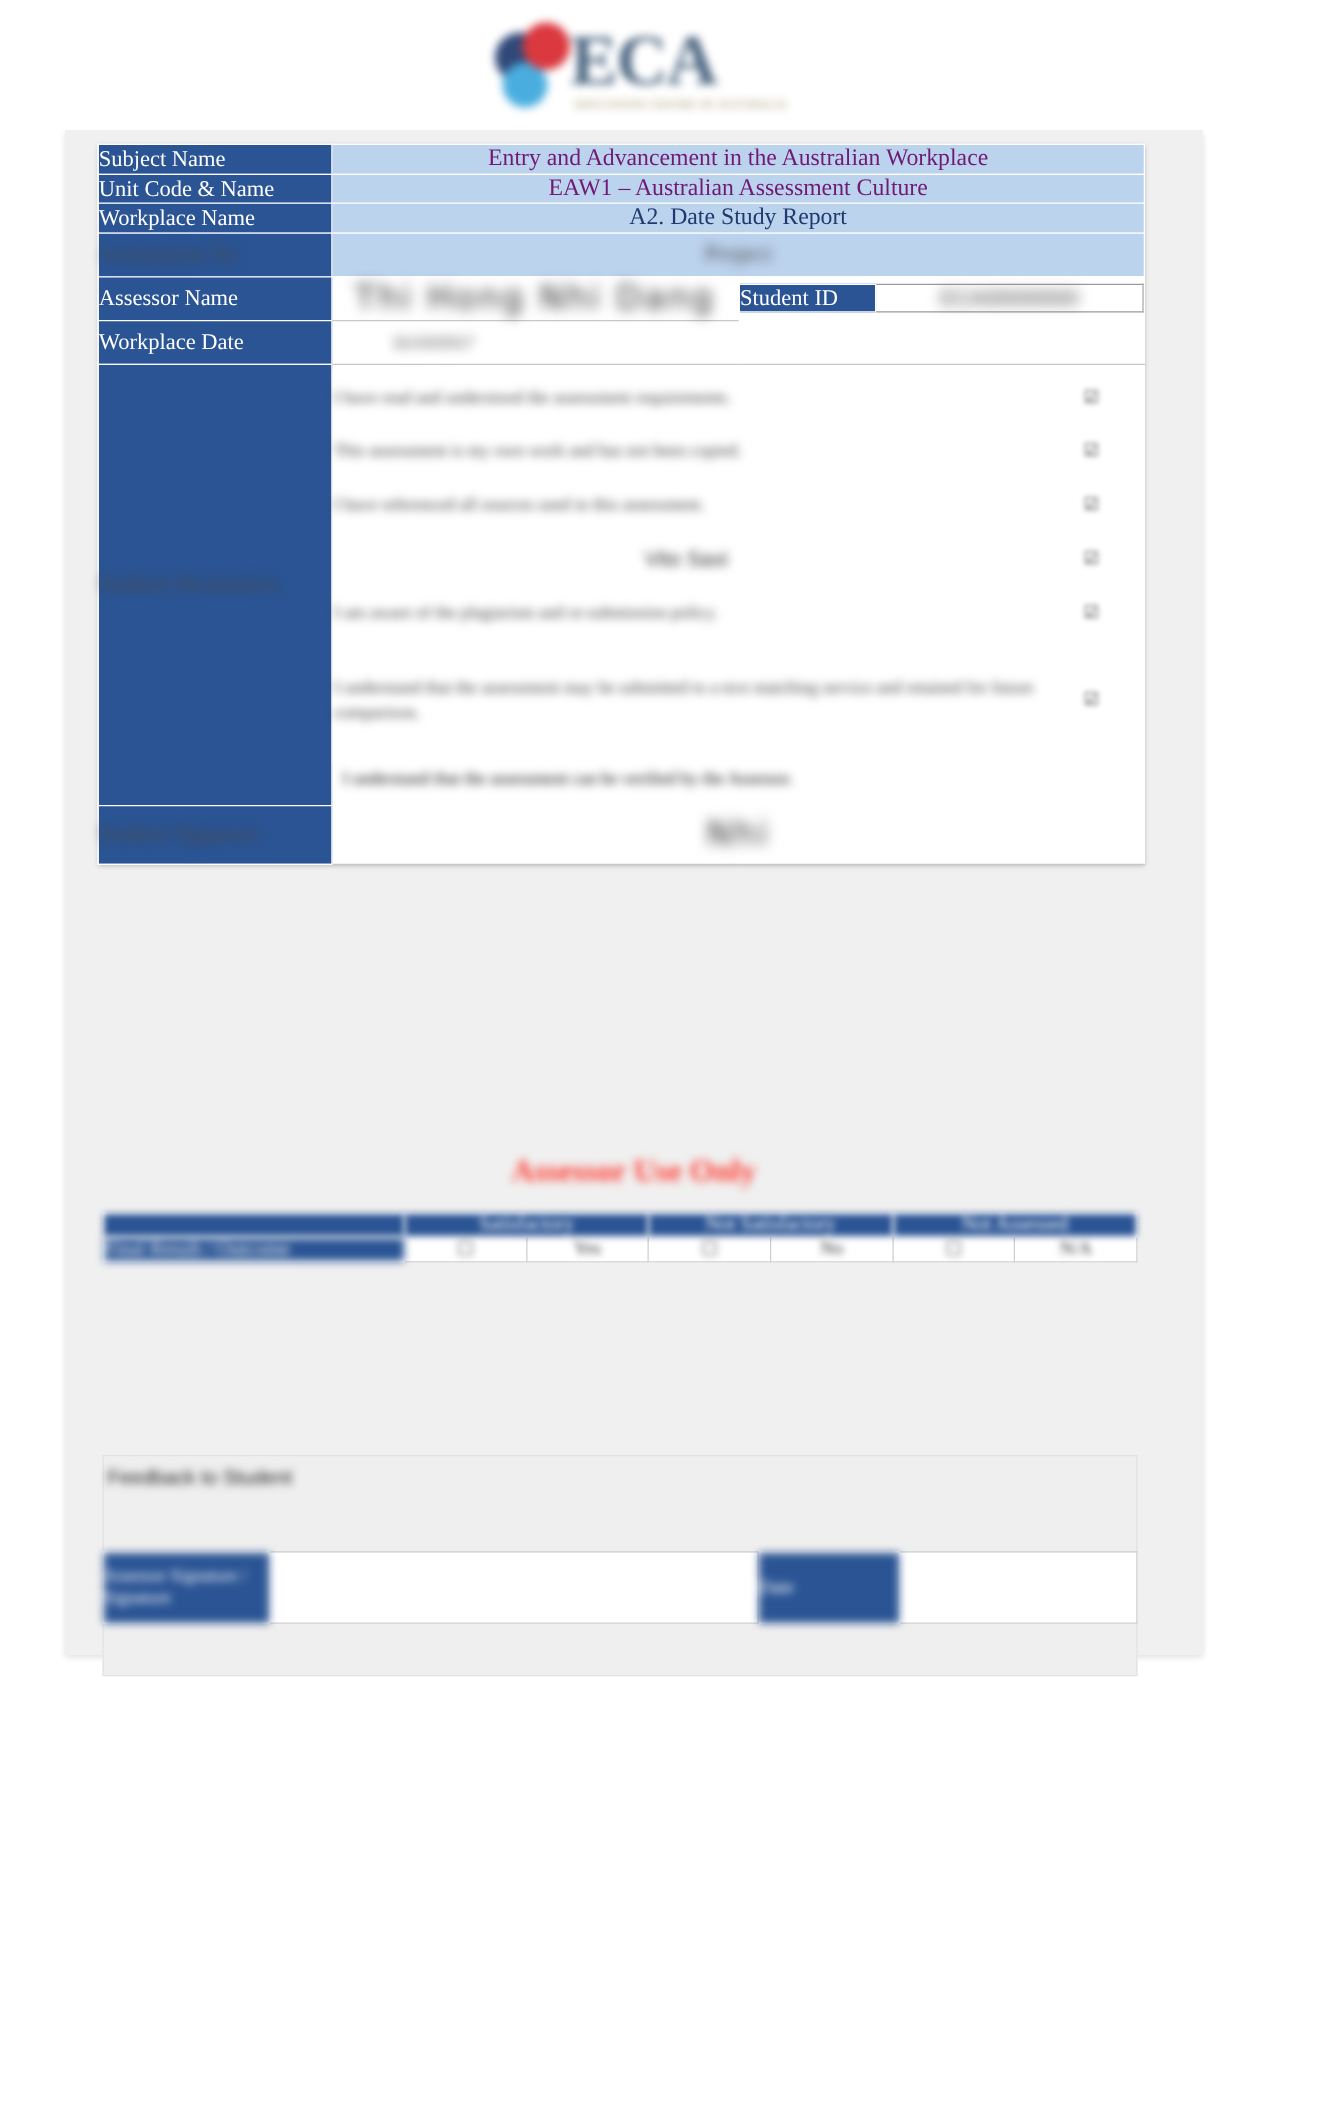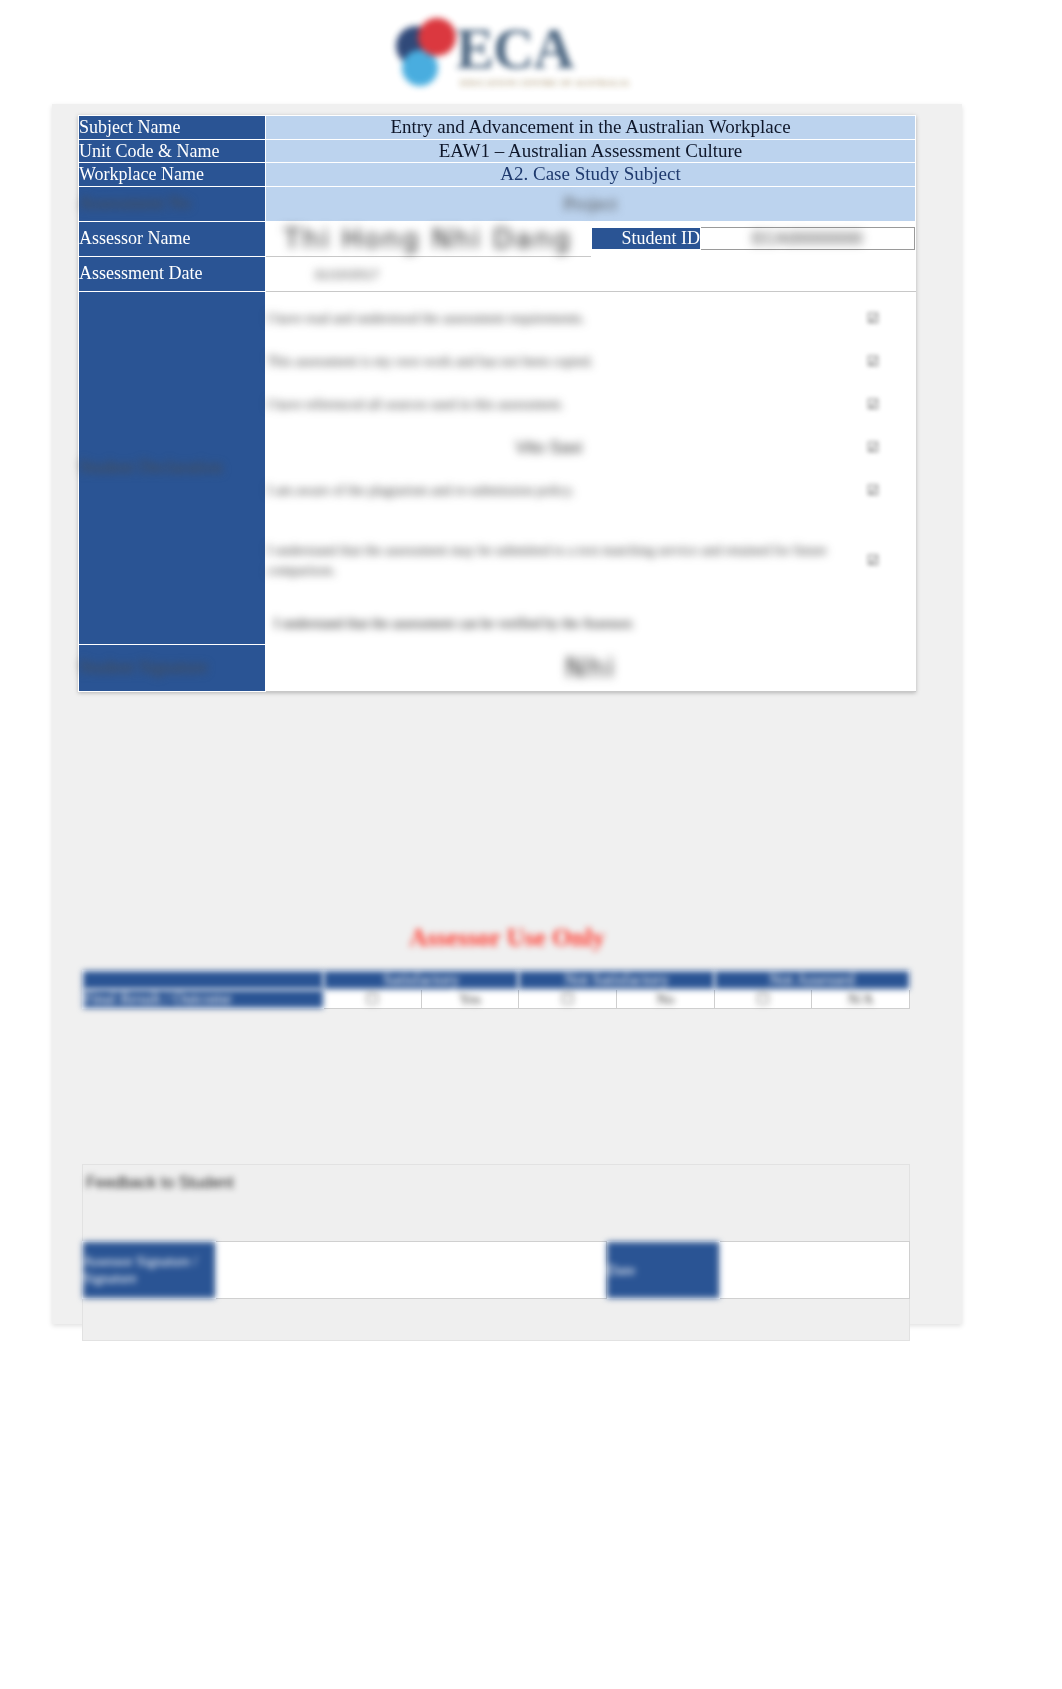--- a/index.html
+++ b/index.html
@@ -101,21 +101,21 @@
   .lbl {
     background: #2a5494;
     color: #ffffff;
     font-size: 18px;
     padding: 8px 0 8px 14px;
     width: 186px;
     line-height: 1.25;
   }
   .val-blue {
     background: #bcd3ee;
-    color: #0f172a;
+    color: #701a75;
     font-size: 19px;
     text-align: center;
     padding: 10px 6px;
   }
   .val-blue.dark {
     color: #1f3a6e;
   }
   .val-white {
     background: #ffffff;
     border-bottom: 1px solid #c8c8c8 !important;
@@ -145,21 +145,21 @@
   .small-typed {
     font-family: "Liberation Sans", sans-serif;
     font-size: 13px;
     color: #444;
   }
 
   #sid-lbl {
     background: #2a5494;
     color:#fff;
     font-size: 18px;
-    text-align: right;
+    text-align: left;
     line-height: 1.2;
     padding: 6px 4px;
     width: 108px;
   }
   #sid-val {
     background: #ffffff;
     text-align: center;
     border: 1px solid #9a9a9a !important;
   }
 
@@ -315,21 +315,21 @@
         <tr>
       <td class="lbl">Subject Name</td>
       <td class="val-blue" colspan="2">Entry and Advancement in the Australian Workplace</td>
     </tr>
     <tr>
       <td class="lbl">Unit Code &amp; Name</td>
       <td class="val-blue" colspan="2">EAW1  – Australian Assessment Culture</td>
     </tr>
     <tr>
       <td class="lbl">Workplace Name</td>
-      <td class="val-blue dark" colspan="2">A2. Case Study Subject</td>
+      <td class="val-blue dark" colspan="2">A2. Date Study Report</td>
     </tr>
     <tr>
       <td class="lbl" style="padding-top:4px;padding-bottom:4px;">
         <span class="redact">Assessment No</span>
       </td>
       <td class="val-blue dark" colspan="2" style="padding:6px;">
         <span class="redact">Project</span>
       </td>
     </tr>
     <tr>
@@ -344,21 +344,21 @@
             <td id="sid-lbl">Student ID</td>
             <td id="sid-val">
               <span class="redact strong typed">ECA00000000</span>
             </td>
           </tr>
         </tbody>
             </table>
       </td>
     </tr>
     <tr>
-      <td class="lbl">Assessment Date</td>
+      <td class="lbl">Workplace Date</td>
       <td class="val-white" colspan="2" style="text-align:left;padding-left:48px;">
         <span class="redact small-typed">31/10/2017</span>
       </td>
     </tr>
 
     <tr>
       <td class="lbl decl-lbl" style="height:352px;">
         <span class="redact">Student Declaration</span>
       </td>
       <td class="decl-body" colspan="2">

